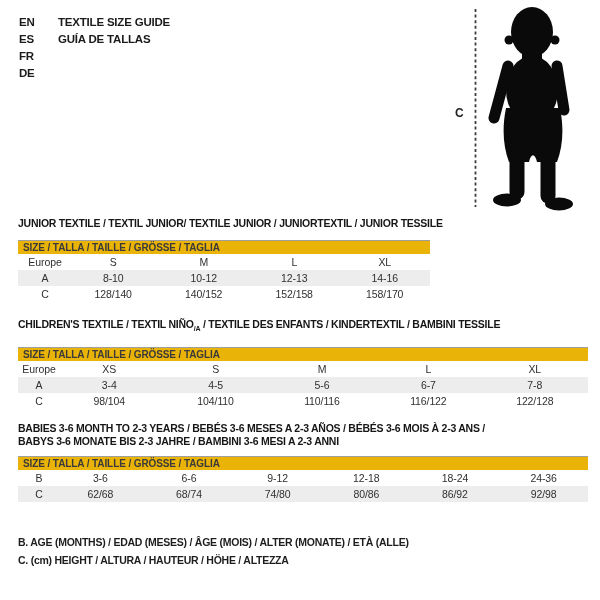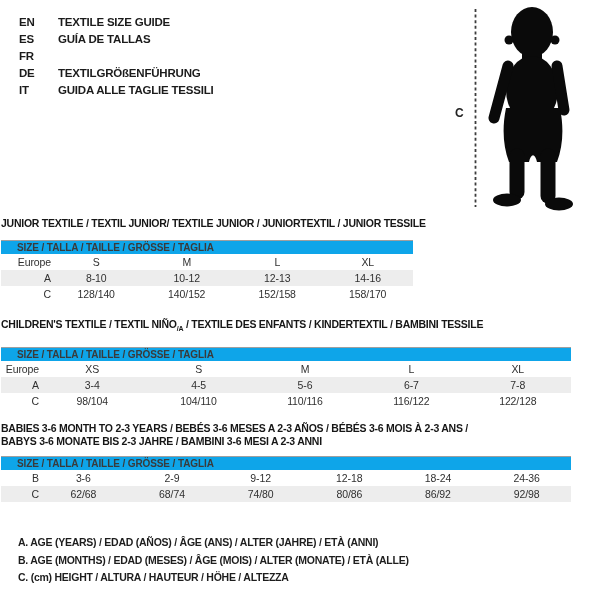--- a/index.html
+++ b/index.html
@@ -23,45 +23,45 @@
   .lang-code { width:39px; flex:0 0 39px; }
 
   
   .figure-svg { position:absolute; left:446px; top:2px; width:148px; height:212px; }
   .measure-c {
     position:absolute; left:455px; top:106px;
     font-weight:700; font-size:12px; color:#222;
   }
 
   
-  .section { position:absolute; left:1px; }
+  .section { position:absolute; left:18px; }
   #sec-junior   { top:217px; width:412px; }
   #sec-children { top:318px; width:570px; }
   #sec-babies   { top:422px; width:570px; }
   .sec-title {
     font-size:10.5px; font-weight:700; letter-spacing:-0.25px;
     color:#161616; line-height:13px; margin:0 0 10px 0; white-space:nowrap;
   }
   #sec-children .sec-title { margin-bottom:12px; }
   #sec-babies   .sec-title { margin-bottom:8px; }
   .sub { font-size:7px; vertical-align:sub; }
 
   
   table.size-table {
     width:100%; border-collapse:collapse; table-layout:fixed;
     font-size:10.5px; color:#303030; letter-spacing:-0.1px;
   }
   table.size-table th.bar {
-    background:#0ea5e9; border-top:1px solid #9f9f9f;
+    background:#eab308; border-top:1px solid #9f9f9f;
     font-size:10px; font-weight:700; color:#3a3a3a;
-    text-align:left; padding:1px 0 1px 16px; height:11px;
+    text-align:left; padding:1px 0 1px 5px; height:11px;
     letter-spacing:-0.1px; white-space:nowrap;
   }
   table.size-table td { height:16px; padding:0; text-align:center; white-space:nowrap; }
-  table.size-table td.lbl { text-align:right; padding-left:4px;margin-left:48px; }
+  table.size-table td.lbl { text-align:center; padding-left:4px;margin-left:48px; }
   tr.shaded td { background:#ededed; }
 
   
   .footnotes {
     position:absolute; left:18px; top:534px;
     font-size:10.5px; font-weight:700; letter-spacing:-0.25px;
     color:#1d1d1d; line-height:17.5px; white-space:nowrap;
   }
 </style>
 </head>
@@ -76,25 +76,20 @@
     </div>
     <div class="lang-row">
       <span class="lang-code">ES</span>
       <span class="lang-title">GUÍA DE TALLAS</span>
     </div>
     <div class="lang-row">
       <span class="lang-code">FR</span>
     </div>
     <div class="lang-row">
       <span class="lang-code">DE</span>
-      <span class="lang-title">TEXTILGRÖßENFÜHRUNG</span>
-    </div>
-    <div class="lang-row">
-      <span class="lang-code">IT</span>
-      <span class="lang-title">GUIDA ALLE TAGLIE TESSILI</span>
     </div>
   </div>
 
   <span class="measure-c">C</span>
 
   <svg class="figure-svg" viewBox="0 0 148 212" aria-hidden="true">
     <line x1="29.5" y1="7" x2="29.5" y2="205" stroke="#3c3c3c" stroke-width="1.8" stroke-dasharray="3,2.6"></line>
     <g transform="translate(34,2)" fill="#0a0a0a" stroke="none">
       <ellipse cx="52" cy="28" rx="21" ry="25"></ellipse>
       <circle cx="29" cy="36" r="4.5"></circle>
@@ -214,38 +209,37 @@
         </colgroup>
       <thead>
         <tr>
             <th class="bar" colspan="7">SIZE / TALLA / TAILLE / GRÖSSE / TAGLIA</th>
           </tr>
       </thead>
       <tbody>
         <tr>
           <td class="lbl">B</td>
           <td>3-6</td>
-          <td>2-9</td>
+          <td>6-6</td>
           <td>9-12</td>
           <td>12-18</td>
           <td>18-24</td>
           <td>24-36</td>
         </tr>
         <tr class="shaded">
           <td class="lbl">C</td>
           <td>62/68</td>
           <td>68/74</td>
           <td>74/80</td>
           <td>80/86</td>
           <td>86/92</td>
           <td>92/98</td>
         </tr>
       </tbody>
     </table>
   </div>
 
   <div class="footnotes">
-    <div>A. AGE (YEARS) / EDAD (AÑOS) / ÂGE (ANS) / ALTER (JAHRE) / ETÀ (ANNI)</div>
     <div>B. AGE (MONTHS) / EDAD (MESES) / ÂGE (MOIS) / ALTER (MONATE) / ETÀ (ALLE)</div>
     <div>C. (cm) HEIGHT / ALTURA / HAUTEUR / HÖHE / ALTEZZA</div>
   </div>
 
 </div>
 
 </body></html>

